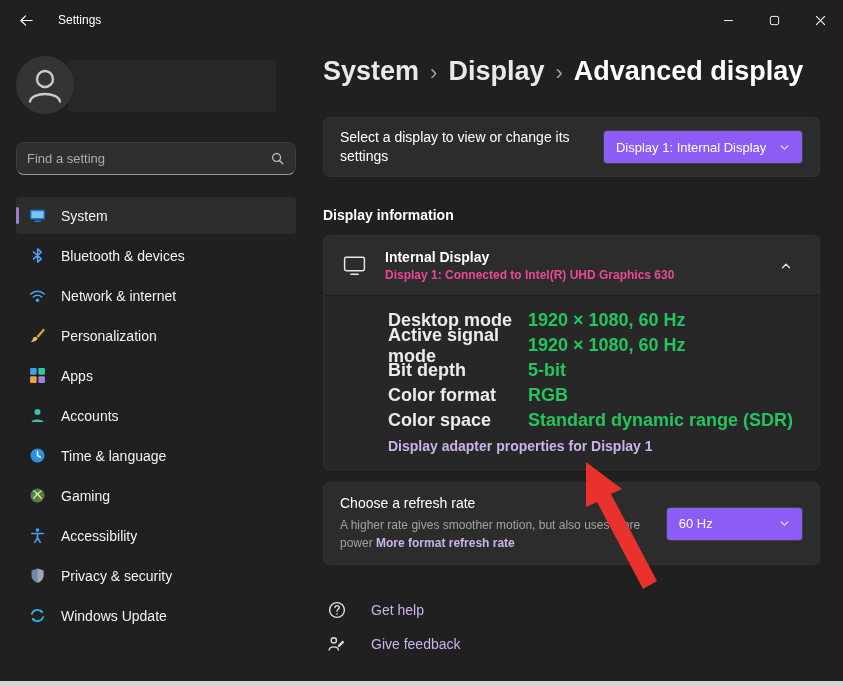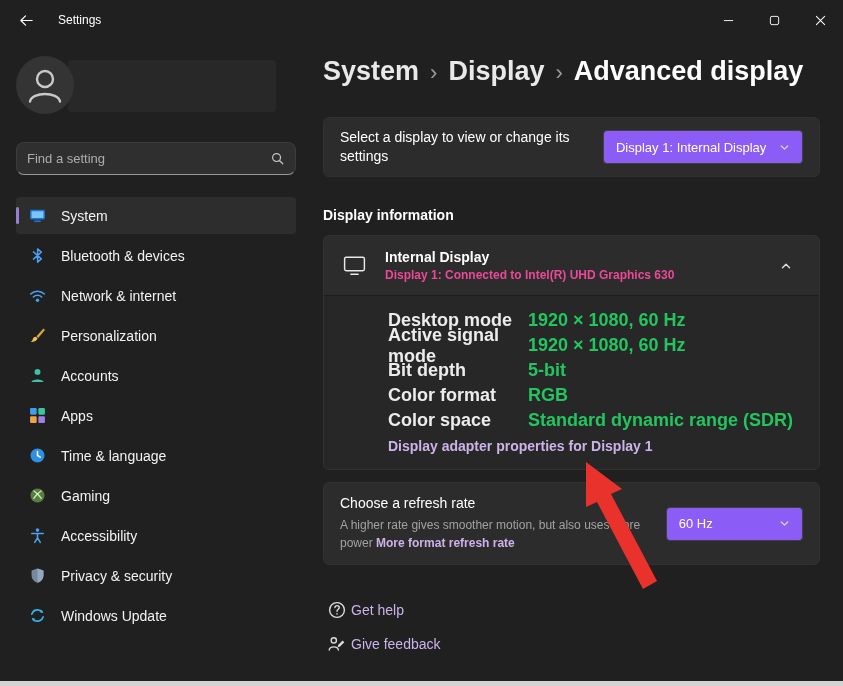--- a/index.html
+++ b/index.html
@@ -56,21 +56,21 @@
   .info-row { display:flex; height:25px; align-items:center; font-size:18px; }
   .info-label { width:140px; color:#ececec; }
   .info-value { color:#22c55e; }
   .adapter-link { display:inline-block; margin-top:5px; font-size:14px; color:#cbb3ea; cursor:pointer; }
   .card3 { margin-top:12px; display:flex; align-items:center; justify-content:space-between; padding:12px 16px; }
   .rr-text { width:334px; }
   .rr-title { font-size:14px; color:#fff; }
   .rr-desc { font-size:12px; color:#a2a2a2; margin-top:5px; line-height:1.5; }
   .rr-link { color:#cbb3ea; font-weight:700; cursor:pointer; }
   .footer { margin-top:28px; }
-  .f-row { display:flex; align-items:center; gap:4px; height:34px; padding-left:4px; }
+  .f-row { display:flex; align-items:center; gap:24px; height:34px; padding-left:4px; }
   .f-ic { width:20px; height:20px; flex:0 0 auto; }
   .f-label { font-size:14px; color:#cbb3ea; cursor:pointer; }
   
   .arrow-overlay { position:absolute; left:0; top:0; width:843px; height:686px; pointer-events:none; }
   .bottom-edge { position:absolute; left:0; bottom:0; width:843px; height:5px; background:#d2d2d2; }
 </style>
 </head>
 <body>
 
 <div class="titlebar">
@@ -167,38 +167,38 @@
         <svg viewBox="0 0 16 16">
             <path d="M13.6 1.4 L15 2.8 L8.7 10.3 L7 8.7 Z" fill="#d9a43c"></path>
             <path d="M6.6 9.3 L8.1 10.7 C7.3 13.4 4.6 14.4 1.5 14.2 C3.1 13.2 3.3 12.2 3.7 11 C4.3 9.6 5.6 8.9 6.6 9.3 Z" fill="#f0c050"></path>
           </svg>
       </span>
       <span>Personalization</span>
     </div>
 
     <div class="nav-item">
       <span class="nav-icon">
-        <svg viewBox="0 0 16 16" fill="#3fbfae">
-            <circle cx="8" cy="4.6" r="2.8"></circle>
-            <path d="M2.4 14.2 C2.4 10.8 13.6 10.8 13.6 14.2 Z"></path>
-          </svg>
-      </span>
-      <span>Accounts</span>
-    </div>
-
-    <div class="nav-item">
-      <span class="nav-icon">
         <svg viewBox="0 0 16 16">
             <rect x="1" y="1" width="6.2" height="6.2" rx="1" fill="#3f9ef0"></rect>
             <rect x="8.8" y="1" width="6.2" height="6.2" rx="1" fill="#35c7a0"></rect>
             <rect x="1" y="8.8" width="6.2" height="6.2" rx="1" fill="#f0a43f"></rect>
             <rect x="8.8" y="8.8" width="6.2" height="6.2" rx="1" fill="#a07fe0"></rect>
           </svg>
       </span>
       <span>Apps</span>
+    </div>
+
+    <div class="nav-item">
+      <span class="nav-icon">
+        <svg viewBox="0 0 16 16" fill="#3fbfae">
+            <circle cx="8" cy="4.6" r="2.8"></circle>
+            <path d="M2.4 14.2 C2.4 10.8 13.6 10.8 13.6 14.2 Z"></path>
+          </svg>
+      </span>
+      <span>Accounts</span>
     </div>
 
     <div class="nav-item">
       <span class="nav-icon">
         <svg viewBox="0 0 16 16">
             <circle cx="8" cy="8" r="6.6" fill="#2f8fe0"></circle>
             <path d="M8 4.2 V8 L10.6 9.6" stroke="#fff" stroke-width="1.4" fill="none" stroke-linecap="round"></path>
           </svg>
       </span>
       <span>Time &amp; language</span>

